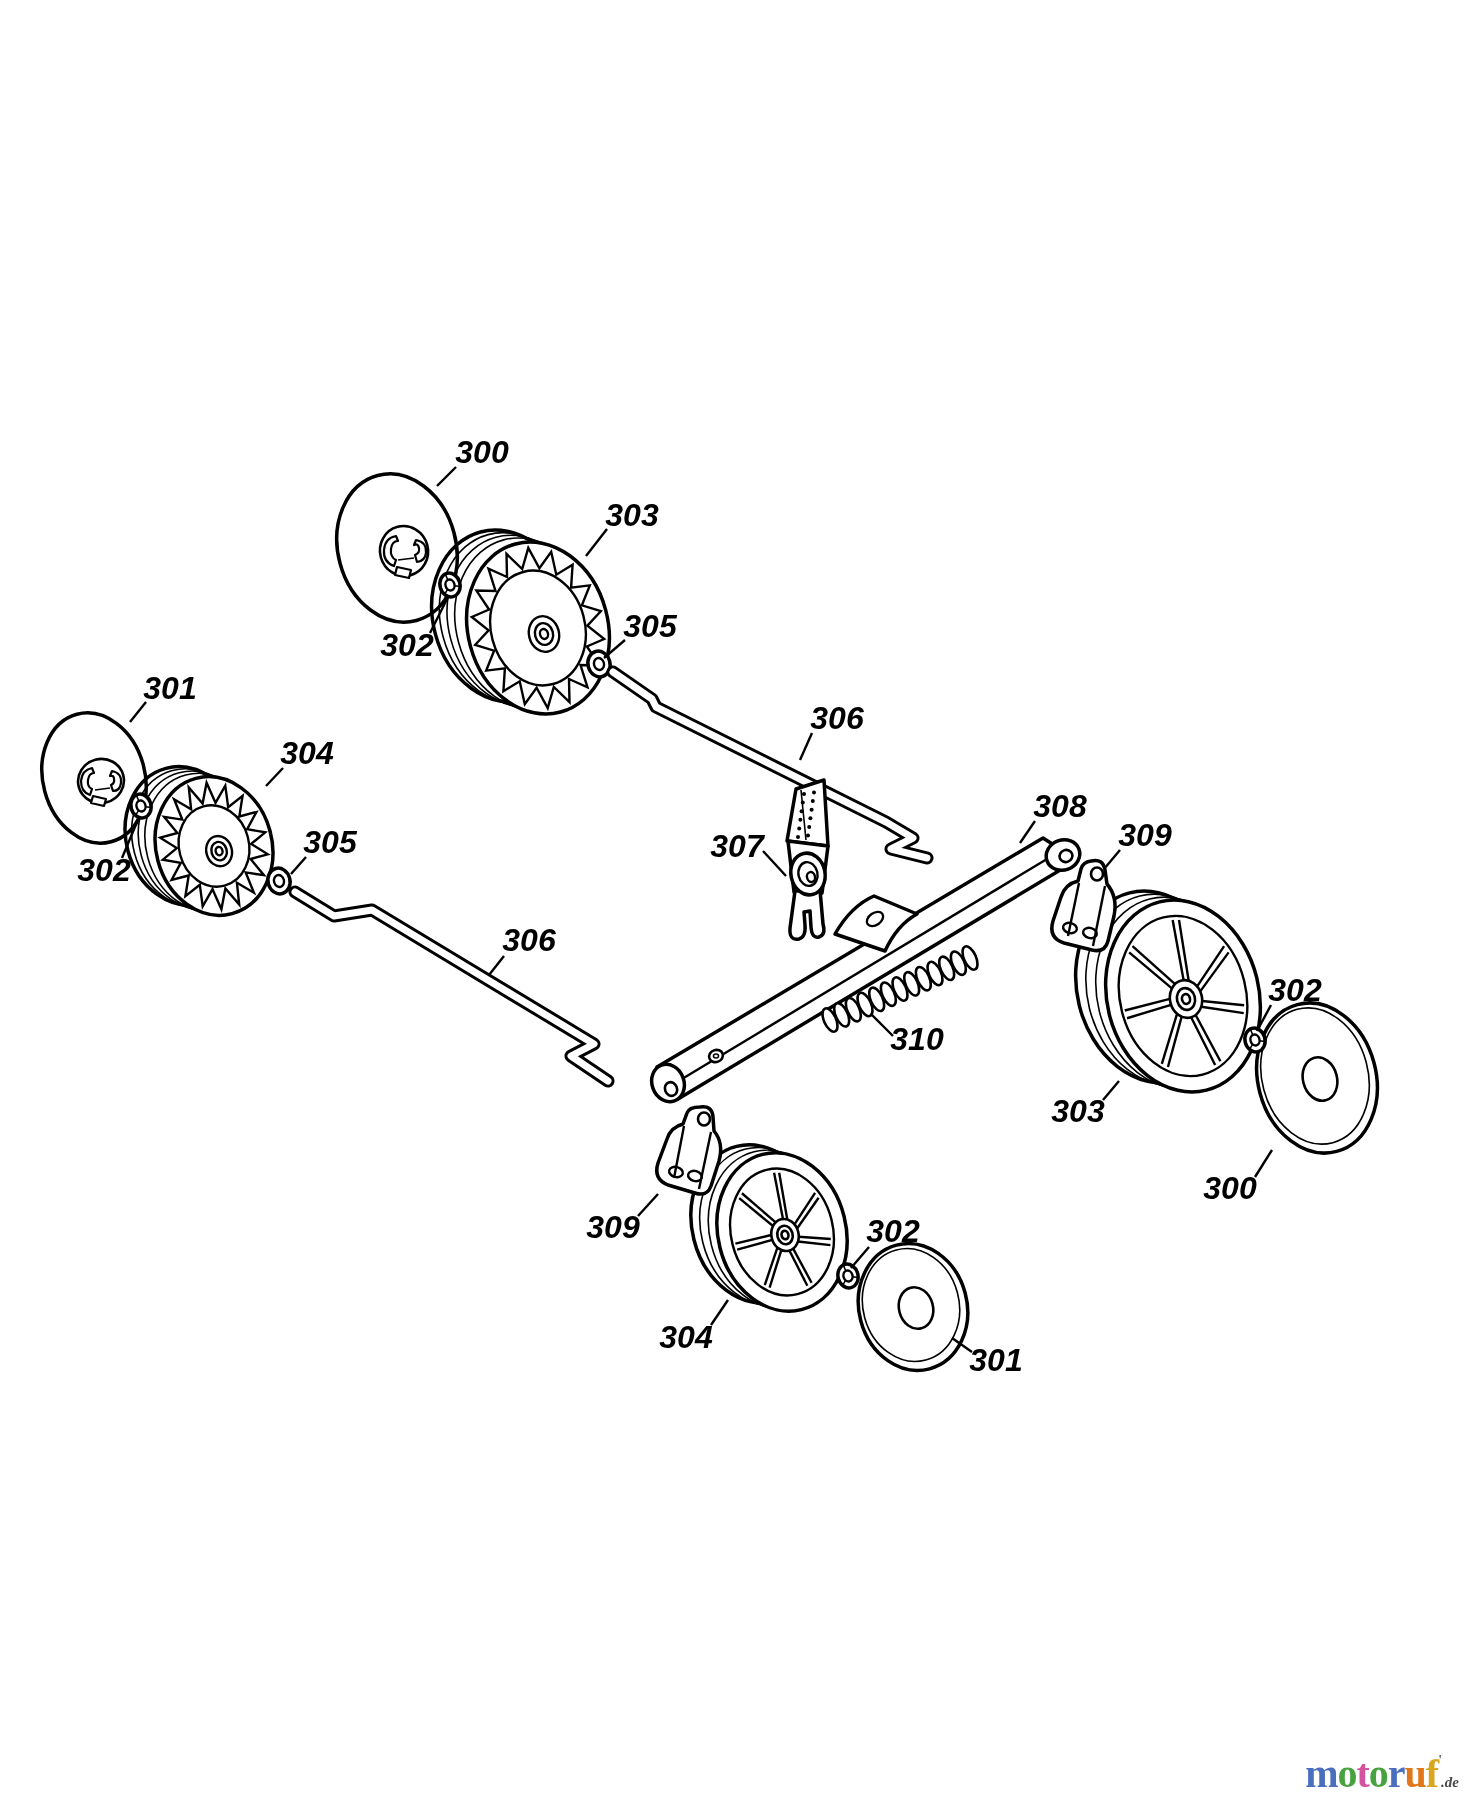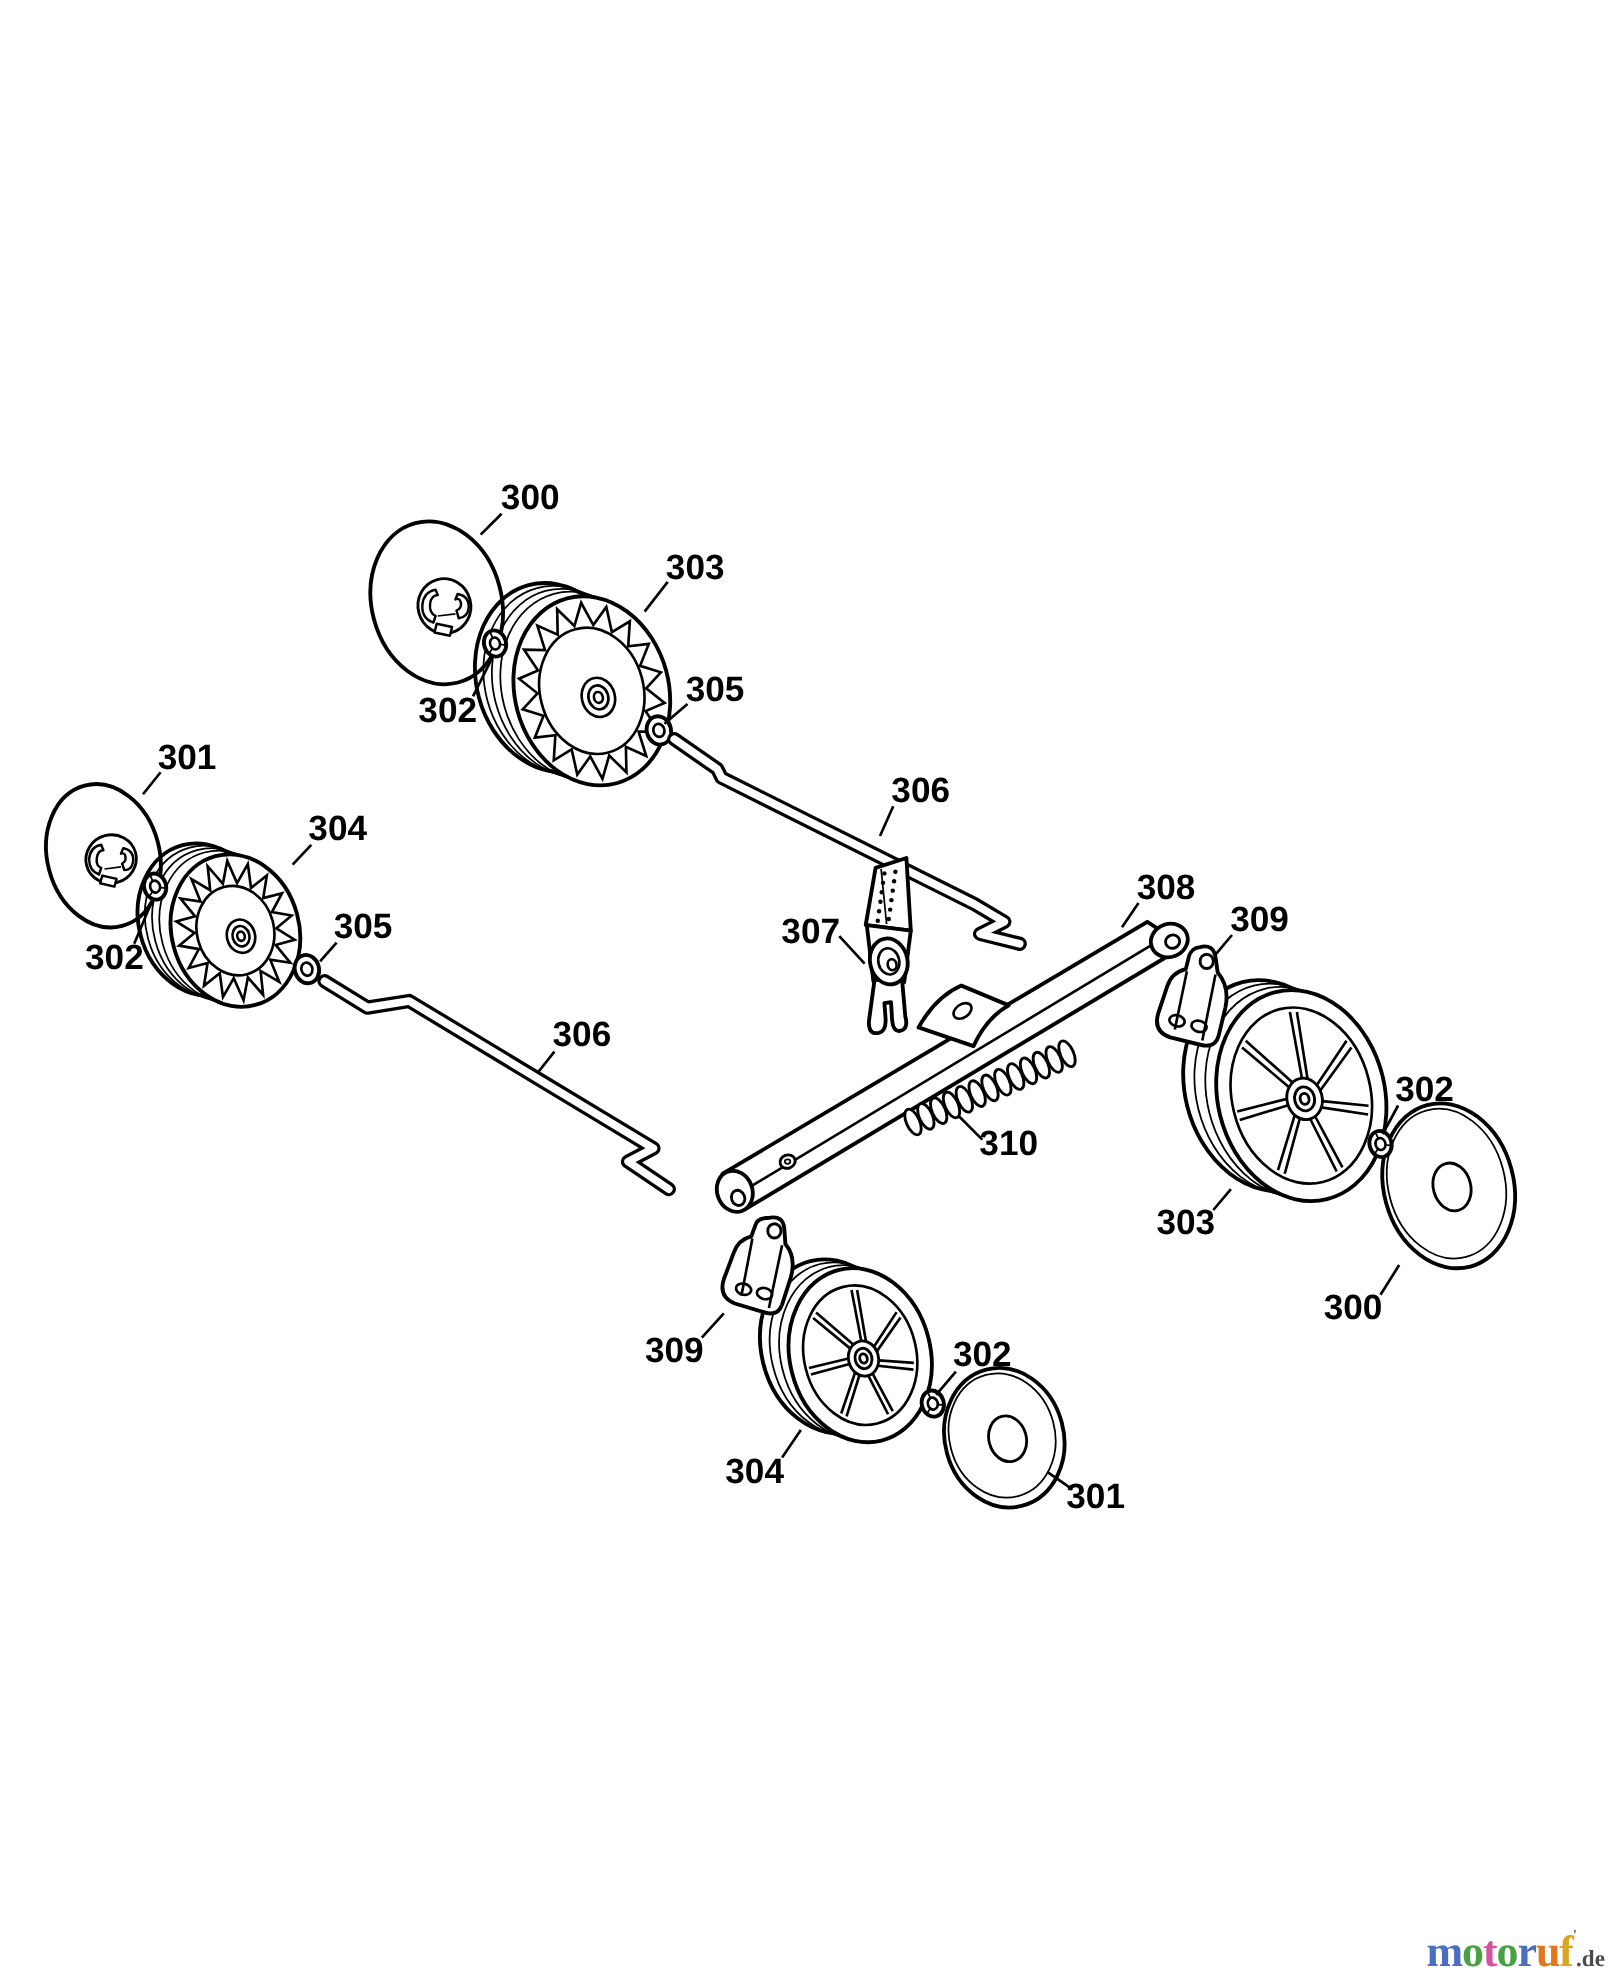--- a/index.html
+++ b/index.html
@@ -3,21 +3,21 @@
 <meta charset="utf-8">
 <style>
   html,body { margin:0; padding:0; }
   body {
     width:1467px; height:1800px;
     background:#ffffff;
     position:relative;
     overflow:hidden;
     font-family:"Liberation Sans","DejaVu Sans",sans-serif;
   }
-  #stage { position:absolute; inset:0; }
+  #stage { position:absolute; inset:0;font-style:italic; }
   svg { display:block; }
 
   .part  { fill:#ffffff; stroke:#000000; stroke-width:3.5; stroke-linejoin:round; }
   .part2 { fill:#ffffff; stroke:#000000; stroke-width:2.6; }
   .clipd { fill:#ffffff; stroke:#000000; stroke-width:2.2; stroke-linejoin:round; }
   .ln1 { fill:none; stroke:#000000; stroke-width:1.6; }
   .ln2 { fill:none; stroke:#000000; stroke-width:2.4; }
   .ln3 { fill:none; stroke:#000000; stroke-width:3.5; }
   .tube-o { fill:none; stroke:#000000; stroke-width:13; stroke-linecap:round; stroke-linejoin:round; }
   .tube-i { fill:none; stroke:#ffffff; stroke-width:7; stroke-linecap:round; stroke-linejoin:round; }
@@ -28,21 +28,21 @@
   }
   .dot { fill:#000000; }
 
   #watermark {
     position:absolute; right:8px; bottom:6px;
     font-family:"Liberation Serif","DejaVu Serif",serif;
     font-weight:700; font-size:40px; letter-spacing:-1px;
     white-space:nowrap; line-height:1;
   }
   #watermark .suffix {
-    font-size:21px; font-weight:700; letter-spacing:0;
+    font-size:15px; font-weight:700; letter-spacing:0;font-style:italic;
   }
   #watermark .mark { font-size:14px; vertical-align:top; }
 </style>
 </head>
 <body>
 
 <div id="stage">
 <svg id="diagram-svg" width="1467" height="1800" viewBox="0 0 1467 1800" xmlns="http://www.w3.org/2000/svg">
 
   <g id="cap-300-top">

